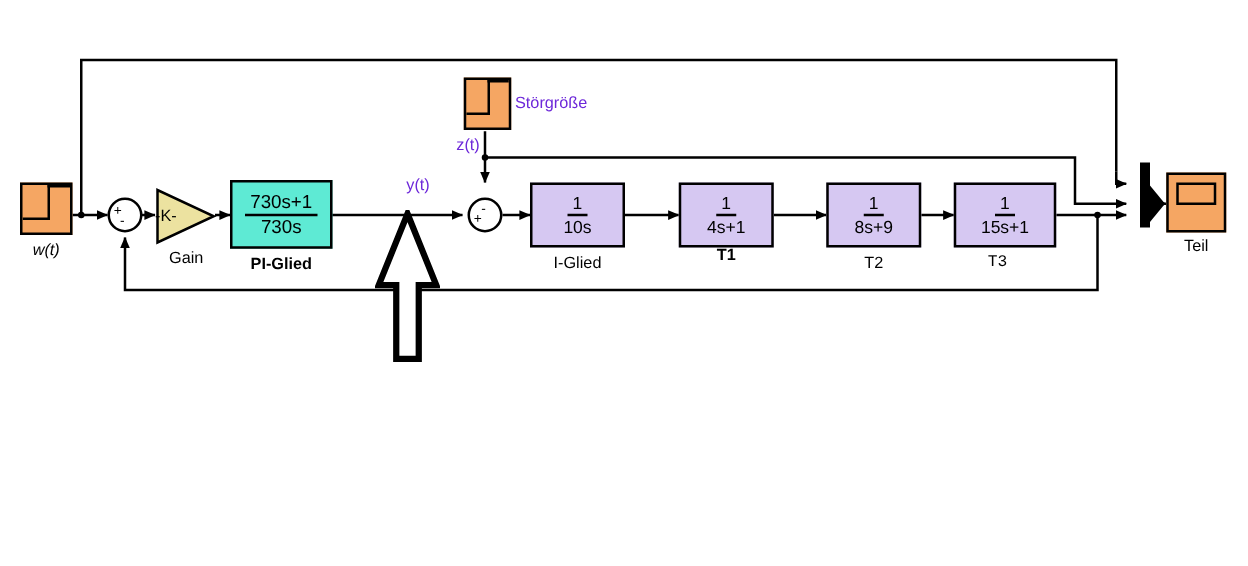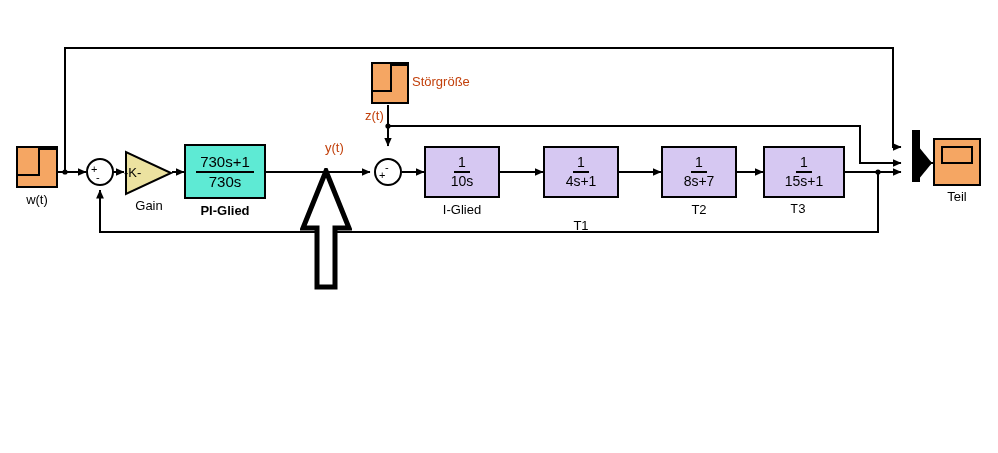--- a/index.html
+++ b/index.html
@@ -59,21 +59,21 @@
   .caption {
     position: absolute;
     font-size: 13px;
     color: #000;
     text-align: center;
     white-space: nowrap;
   }
   .sig-label {
     position: absolute;
     font-size: 13px;
-    color: #c2410c;
+    color: #6d28d9;
     white-space: nowrap;
   }
   .step-blk {
     position: absolute;
     box-sizing: border-box;
     border: 2px solid #000000;
     background: #f5a663;
     overflow: hidden;
   }
   .step-line {
@@ -175,21 +175,21 @@
     <circle cx="65" cy="172" r="2.6" fill="#000"></circle>
     <circle cx="388" cy="126" r="2.6" fill="#000"></circle>
     <circle cx="878" cy="172" r="2.6" fill="#000"></circle>
   </svg>
 
   <div class="step-blk" style="left:16px; top:146px; width:42px; height:42px;">
     <div class="step-line" style="left:20px; top:0px; width:2px; height:28px;"></div>
     <div class="step-line" style="left:0px; top:26px; width:22px; height:2px;"></div>
     <div class="step-line" style="left:20px; top:0px; width:22px; height:2px;"></div>
   </div>
-  <div class="caption" style="left:16px; top:192px; width:42px;">w(t)</div>
+  <div class="caption" style="left:16px; top:192px; width:42px;font-style:italic;">w(t)</div>
 
   <div class="sum-blk" style="left:86px; top:158px; width:28px; height:28px;"></div>
   <div class="sum-sign" style="left:91px; top:164px;">+</div>
   <div class="sum-sign" style="left:96px; top:172px;">-</div>
 
   <svg class="gain-tri" style="left:124px; top:150px;" width="50" height="46" viewBox="0 0 50 46">
     <polygon points="2,2 2,44 47,23" fill="#ece2a0" stroke="#000" stroke-width="2"></polygon>
   </svg>
   <div class="caption" style="left:124px; top:165px; width:40px; text-align:left; font-size:13px;">-K-</div>
   <div class="caption" style="left:124px; top:198px; width:50px;">Gain</div>
@@ -223,26 +223,26 @@
     </div>
   </div>
   <div class="caption" style="left:424px; top:202px; width:76px;">I-Glied</div>
 
   <div class="blk tf" style="left:543px; top:146px; width:76px; height:52px;">
     <div class="tf-inner">
       <div class="tf-num">1</div>
       <div class="tf-den">4s+1</div>
     </div>
   </div>
-  <div class="caption" style="left:543px; top:218px; width:76px;">T1</div>
+  <div class="caption" style="left:543px; top:196px; width:76px;font-weight:bold;">T1</div>
 
   <div class="blk tf" style="left:661px; top:146px; width:76px; height:52px;">
     <div class="tf-inner">
       <div class="tf-num">1</div>
-      <div class="tf-den">8s+7</div>
+      <div class="tf-den">8s+9</div>
     </div>
   </div>
   <div class="caption" style="left:661px; top:202px; width:76px;">T2</div>
 
   <div class="blk tf" style="left:763px; top:146px; width:82px; height:52px;">
     <div class="tf-inner">
       <div class="tf-num">1</div>
       <div class="tf-den">15s+1</div>
     </div>
   </div>

